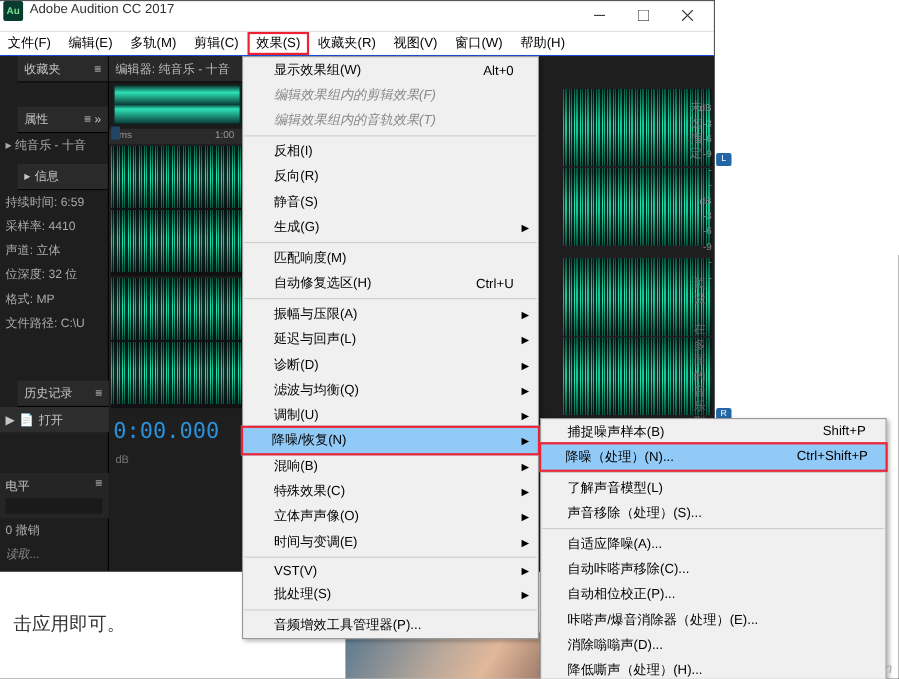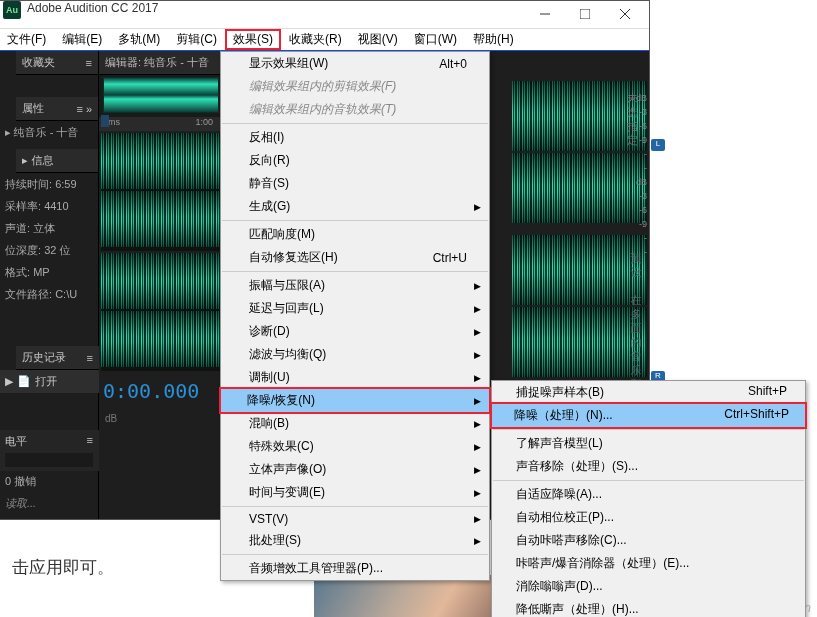--- a/index.html
+++ b/index.html
@@ -286,24 +286,24 @@
       <span>了解声音模型(L)</span>
     </div>
     <div class="mi2">
       <span>声音移除（处理）(S)...</span>
     </div>
     <div class="sep"></div>
     <div class="mi2">
       <span>自适应降噪(A)...</span>
     </div>
     <div class="mi2">
+      <span>自动咔嗒声移除(C)...</span>
+    </div>
+    <div class="mi2">
       <span>自动相位校正(P)...</span>
-    </div>
-    <div class="mi2">
-      <span>自动咔嗒声移除(C)...</span>
     </div>
     <div class="mi2">
       <span>咔嗒声/爆音消除器（处理）(E)...</span>
     </div>
     <div class="mi2">
       <span>消除嗡嗡声(D)...</span>
     </div>
     <div class="mi2">
       <span>降低嘶声（处理）(H)...</span>
     </div>

